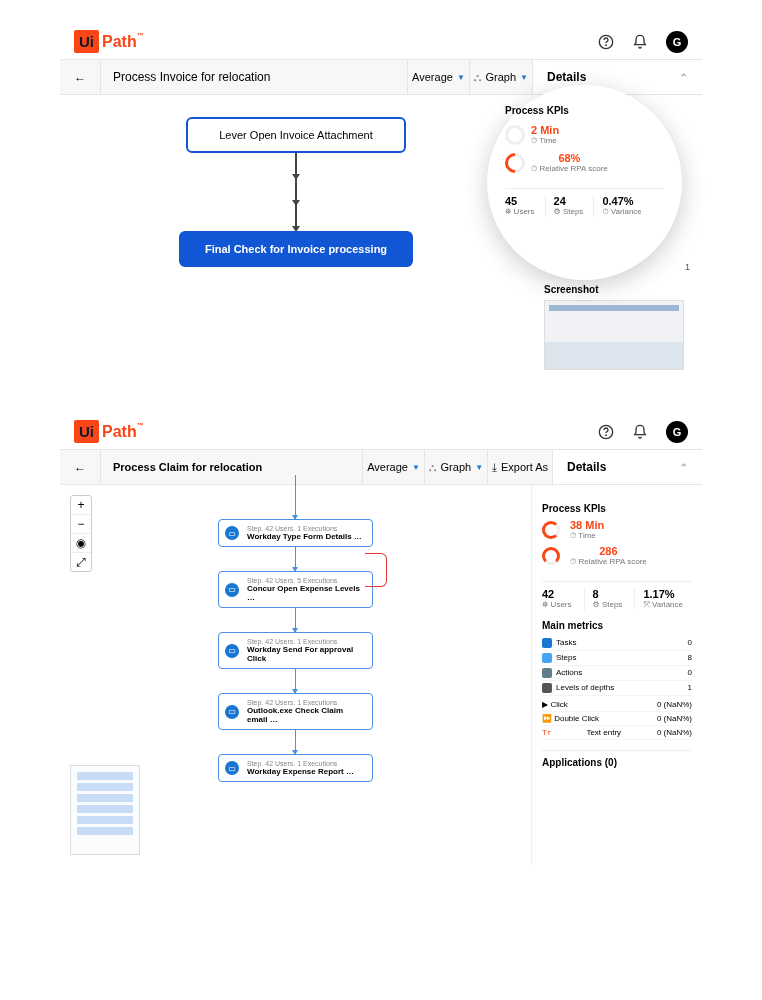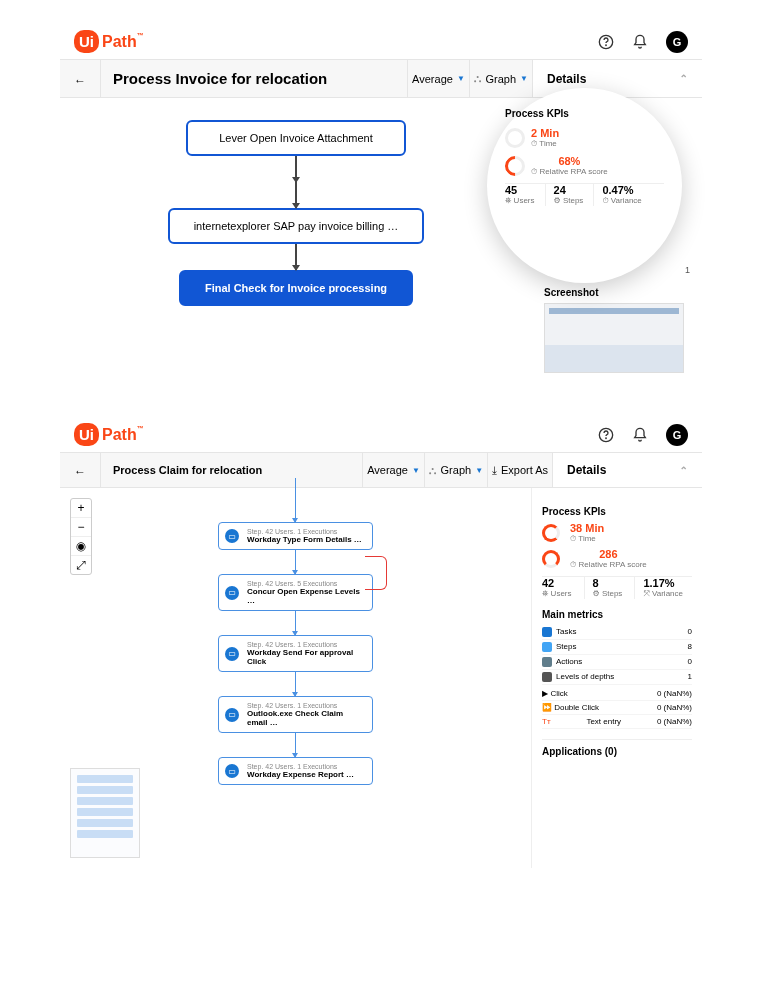--- a/index.html
+++ b/index.html
@@ -2,31 +2,31 @@
 <html><head>
 <meta charset="utf-8">
 <style>
   * { box-sizing: border-box; margin: 0; padding: 0; }
   body { font-family: -apple-system, BlinkMacSystemFont, "Segoe UI", Arial, sans-serif; background: #fff; width: 762px; }
   .screen { background: #fff; margin-bottom: 30px; }
 
   
   .topbar { display: flex; align-items: center; justify-content: space-between; padding: 10px 14px 6px; }
   .logo { display: flex; align-items: center; font-weight: 700; }
-  .logo-box { background: #fa4616; color: #ffffff; font-weight: 800; padding: 3px 5px; border-radius: 10px; margin-right: 3px; font-size: 15px; }
+  .logo-box { background: #fa4616; color: #0f172a; font-weight: 800; padding: 3px 5px; border-radius: 2px; margin-right: 3px; font-size: 15px; }
   .logo-text { color: #fa4616; font-size: 16px; font-weight: 700; }
   .logo-tm { color: #fa4616; font-size: 7px; vertical-align: top; position: relative; top: -6px; }
   .topbar-right { display: flex; align-items: center; gap: 18px; }
   .icon-btn { width: 16px; height: 16px; cursor: pointer; color: #333; }
   .avatar { width: 22px; height: 22px; border-radius: 50%; background: #000; color: #fff; display: flex; align-items: center; justify-content: center; font-size: 11px; font-weight: 600; }
 
   
   .toolbar { display: flex; align-items: stretch; border-top: 1px solid #e5e5e5; border-bottom: 1px solid #e5e5e5; background: #f7f7f7; }
   .back-btn { padding: 10px 14px; border-right: 1px solid #e5e5e5; display: flex; align-items: center; font-size: 12px; cursor: pointer; }
-  .title-cell { flex: 1; padding: 10px 12px; font-weight: 700; font-size: 15px; display: flex; align-items: center; }
+  .title-cell { flex: 1; padding: 10px 12px; font-weight: 400; font-size: 12px; display: flex; align-items: center; }
   .dd-cell { padding: 10px 4px; border-left: 1px solid #e5e5e5; font-size: 11px; display: flex; align-items: center; gap: 4px; cursor: pointer; white-space: nowrap; }
   .dd-caret { color: #1976d2; font-size: 8px; }
   .details-cell { padding: 10px 14px; border-left: 1px solid #e5e5e5; font-size: 12px; font-weight: 700; background: #fff; display: flex; align-items: center; justify-content: space-between; width: 170px; }
 
   
   .main-row { display: flex; position: relative; }
   .canvas { flex: 1; padding: 22px 10px; display: flex; flex-direction: column; align-items: center; position: relative; }
   .sidebar-right { width: 170px; padding: 10px 12px; font-size: 10px; }
 
   
@@ -36,21 +36,21 @@
   .arrow::after { content: ''; position: absolute; bottom: -1px; left: -3px; border-left: 4px solid transparent; border-right: 4px solid transparent; border-top: 6px solid #444; }
 
   
   .magnifier { position: absolute; right: 20px; top: -10px; width: 195px; height: 195px; border-radius: 50%; background: #fff; box-shadow: 0 6px 24px rgba(0,0,0,0.2); padding: 20px 18px; z-index: 5; }
   .kpi-title { font-size: 10px; font-weight: 700; margin-bottom: 8px; }
   .kpi-row { display: flex; align-items: center; gap: 6px; margin-bottom: 6px; }
   .kpi-ring { width: 20px; height: 20px; border-radius: 50%; border: 3px solid #eee; }
   .kpi-ring.red { border: 3px solid #eee; border-left-color: #fa4616; border-top-color: #fa4616; transform: rotate(-45deg); }
   .kpi-val { color: #fa4616; font-weight: 700; font-size: 11px; text-align: center; }
   .kpi-lbl { font-size: 8px; color: #777; }
-  .kpi-stats { display: flex; border-top: 1px solid #eee; margin-top: 6px; gap: 10px; }
+  .kpi-stats { display: flex; border-top: 1px solid #eee; margin-top: 14px; padding-top: 6px; gap: 10px; }
   .kpi-stat-v { font-size: 11px; font-weight: 700; }
   .kpi-stat-l { font-size: 8px; color: #777; }
 
   .side-stub { font-size: 9px; color: #555; padding: 2px 0; display: flex; justify-content: space-between; }
   .side-section-title { font-weight: 700; font-size: 10px; margin: 10px 0 5px; }
   .thumb { width: 140px; height: 70px; background: linear-gradient(#f0f2f5 60%, #dce4ee 60%); border: 1px solid #ddd; position: relative; }
   .thumb::before { content: ''; position: absolute; top: 4px; left: 4px; right: 4px; height: 6px; background: #9db7d3; }
 
   
   .screen2 .toolbar .title-cell { font-size: 11px; font-weight: 600; }
@@ -123,21 +123,20 @@
       <span>Details</span>
       <span style="color:#aaa;font-size:10px">⌃</span>
     </div>
   </div>
 
   <div class="main-row">
     <div class="canvas">
       <div class="flow-node">Lever Open Invoice Attachment</div>
       <div class="arrow"></div>
       <div class="arrow"></div>
-      <div class="flow-node">internetexplorer SAP pay invoice billing …</div>
       <div class="arrow"></div>
       <div class="flow-node flow-final">Final Check for Invoice processing</div>
     </div>
 
     <div class="sidebar-right" style="margin-top:140px">
       <div class="side-stub">
         <span>⛯ <span>Use…</span></span>
       </div>
       <div class="side-stub">
         <span>▶ <span>Executions</span></span>

